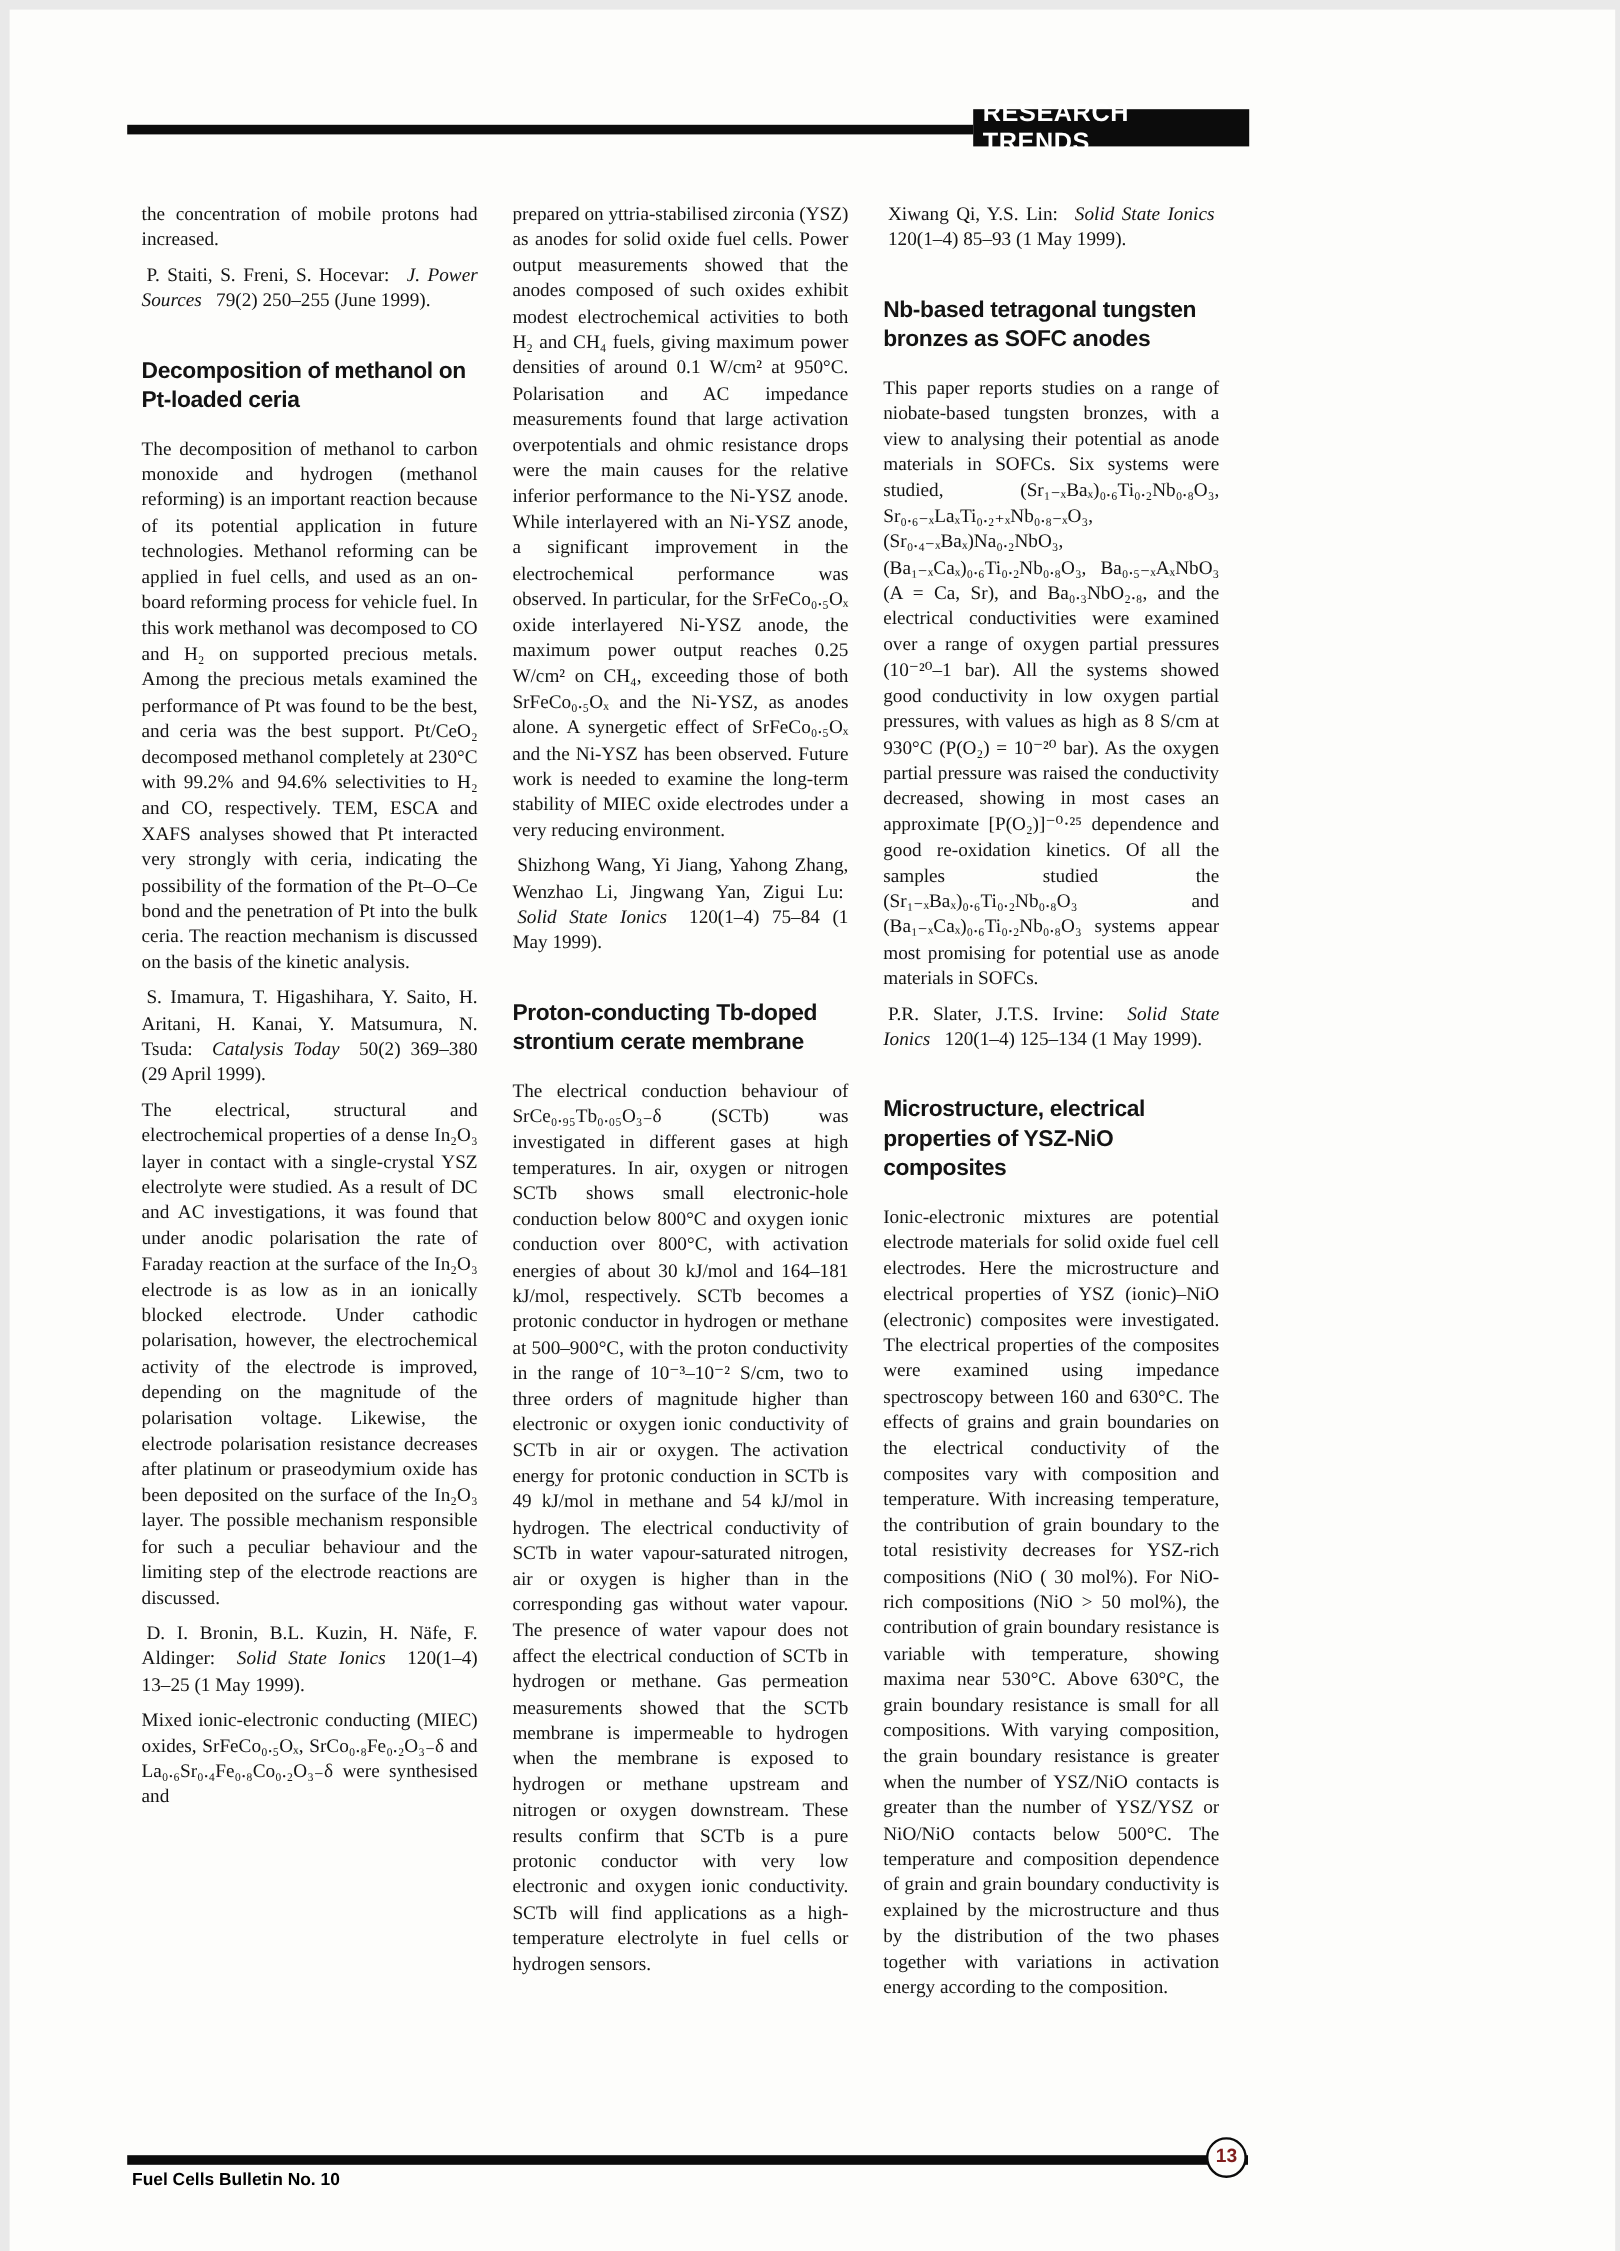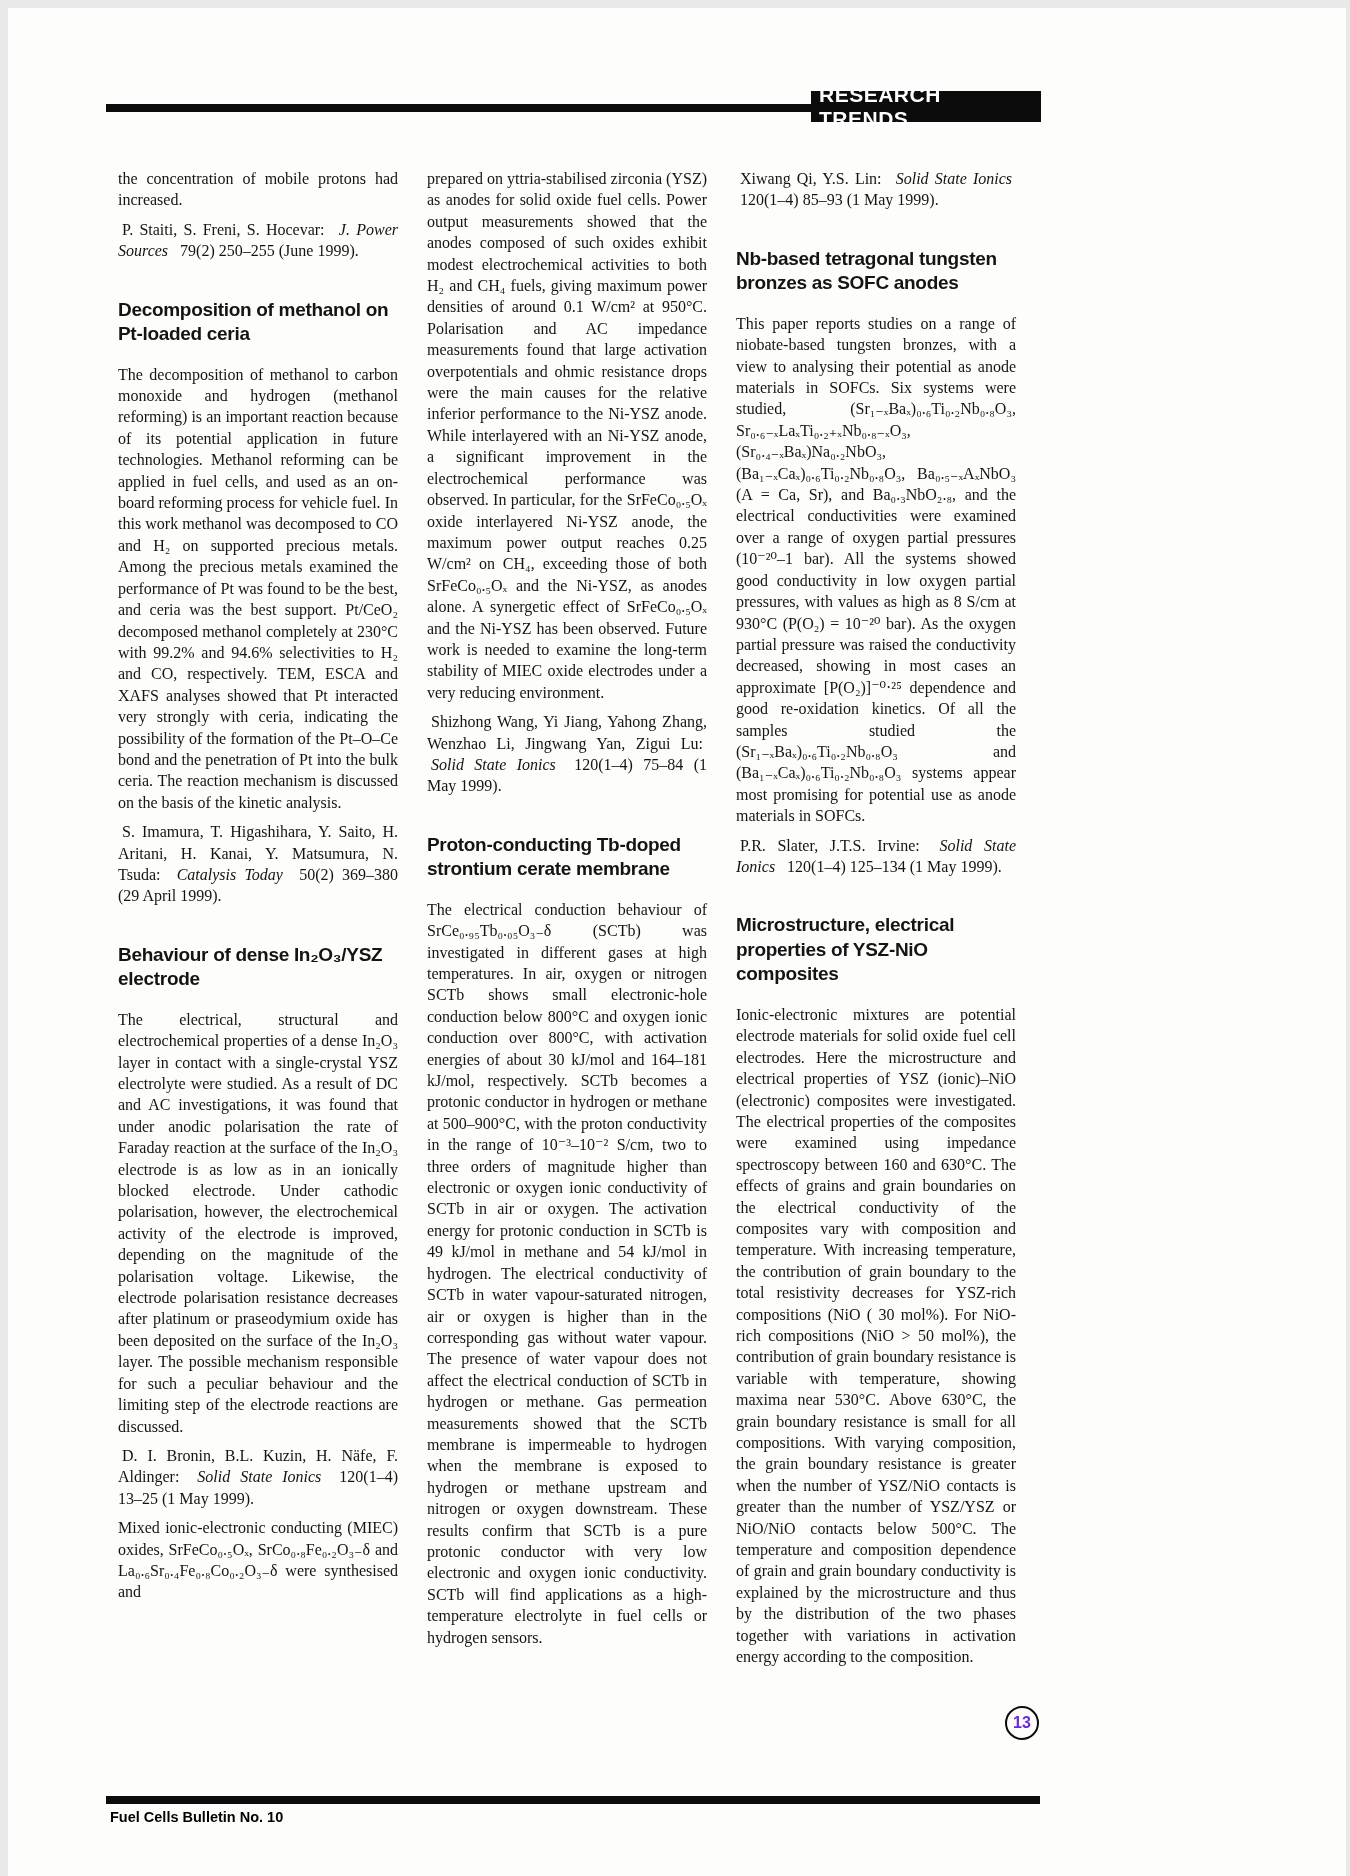--- a/index.html
+++ b/index.html
@@ -49,27 +49,27 @@
   .footer-rule {
     position:absolute; top:1788px; left:98px;
     width:934px; height:3px; background:#0c0c0c;
   }
   .footer-pub {
     position:absolute; top:1797px; left:98px;
     font-family:"Liberation Sans","DejaVu Sans",sans-serif;
     font-weight:bold; font-size:14.5px; color:#000000;
   }
   .page-circle {
-    position:absolute; top:1698px; left:997px;
+    position:absolute; top:1773px; left:997px;
     width:34px; height:34px;
     border:2.5px solid #0c0c0c; border-radius:50%;
     background:#fdfdfb;
     display:flex; align-items:center; justify-content:center;
     font-family:"Liberation Sans","DejaVu Sans",sans-serif;
-    font-weight:bold; font-size:16px; color:#6d28d9;text-align:right;
+    font-weight:bold; font-size:16px; color:#7f1d1d;text-align:right;
   }
 </style>
 </head>
 <body>
 
 <div class="page">
 
   <div class="header-rule"></div>
   <div class="banner">
     <span>RESEARCH TRENDS</span>
@@ -78,21 +78,20 @@
   <div class="columns">
 
     <section class="col">
       <p class="body">the concentration of mobile protons had increased.</p>
       <p class="cite"><span>P. Staiti, S. Freni, S. Hocevar:</span> <em class="journal">J. Power Sources</em> <span>79(2) 250–255 (June 1999).</span></p>
 
       <h2 class="art-heading">Decomposition of methanol on Pt-loaded ceria</h2>
       <p class="body">The decomposition of methanol to carbon monoxide and hydrogen (methanol reforming) is an important reaction because of its potential application in future technologies. Methanol reforming can be applied in fuel cells, and used as an on-board reforming process for vehicle fuel. In this work methanol was decomposed to CO and H₂ on supported precious metals. Among the precious metals examined the performance of Pt was found to be the best, and ceria was the best support. Pt/CeO₂ decomposed methanol completely at 230°C with 99.2% and 94.6% selectivities to H₂ and CO, respectively. TEM, ESCA and XAFS analyses showed that Pt interacted very strongly with ceria, indicating the possibility of the formation of the Pt–O–Ce bond and the penetration of Pt into the bulk ceria. The reaction mechanism is discussed on the basis of the kinetic analysis.</p>
       <p class="cite"><span>S. Imamura, T. Higashihara, Y. Saito, H. Aritani, H. Kanai, Y. Matsumura, N. Tsuda:</span> <em class="journal">Catalysis Today</em> <span>50(2) 369–380 (29 April 1999).</span></p>
 
-      <h2 class="art-heading">Behaviour of dense In₂O₃/YSZ electrode</h2>
       <p class="body">The electrical, structural and electrochemical properties of a dense In₂O₃ layer in contact with a single-crystal YSZ electrolyte were studied. As a result of DC and AC investigations, it was found that under anodic polarisation the rate of Faraday reaction at the surface of the In₂O₃ electrode is as low as in an ionically blocked electrode. Under cathodic polarisation, however, the electrochemical activity of the electrode is improved, depending on the magnitude of the polarisation voltage. Likewise, the electrode polarisation resistance decreases after platinum or praseodymium oxide has been deposited on the surface of the In₂O₃ layer. The possible mechanism responsible for such a peculiar behaviour and the limiting step of the electrode reactions are discussed.</p>
       <p class="cite"><span>D. I. Bronin, B.L. Kuzin, H. Näfe, F. Aldinger:</span> <em class="journal">Solid State Ionics</em> <span>120(1–4) 13–25 (1 May 1999).</span></p>
 
       <p class="body">Mixed ionic-electronic conducting (MIEC) oxides, SrFeCo₀.₅Oₓ, SrCo₀.₈Fe₀.₂O₃₋δ and La₀.₆Sr₀.₄Fe₀.₈Co₀.₂O₃₋δ were synthesised and</p>
     </section>
 
     <section class="col">
       <p class="body">prepared on yttria-stabilised zirconia (YSZ) as anodes for solid oxide fuel cells. Power output measurements showed that the anodes composed of such oxides exhibit modest electrochemical activities to both H₂ and CH₄ fuels, giving maximum power densities of around 0.1 W/cm² at 950°C. Polarisation and AC impedance measurements found that large activation overpotentials and ohmic resistance drops were the main causes for the relative inferior performance to the Ni-YSZ anode. While interlayered with an Ni-YSZ anode, a significant improvement in the electrochemical performance was observed. In particular, for the SrFeCo₀.₅Oₓ oxide interlayered Ni-YSZ anode, the maximum power output reaches 0.25 W/cm² on CH₄, exceeding those of both SrFeCo₀.₅Oₓ and the Ni-YSZ, as anodes alone. A synergetic effect of SrFeCo₀.₅Oₓ and the Ni-YSZ has been observed. Future work is needed to examine the long-term stability of MIEC oxide electrodes under a very reducing environment.</p>
       <p class="cite"><span>Shizhong Wang, Yi Jiang, Yahong Zhang, Wenzhao Li, Jingwang Yan, Zigui Lu:</span> <em class="journal">Solid State Ionics</em> <span>120(1–4) 75–84 (1 May 1999).</span></p>
 

